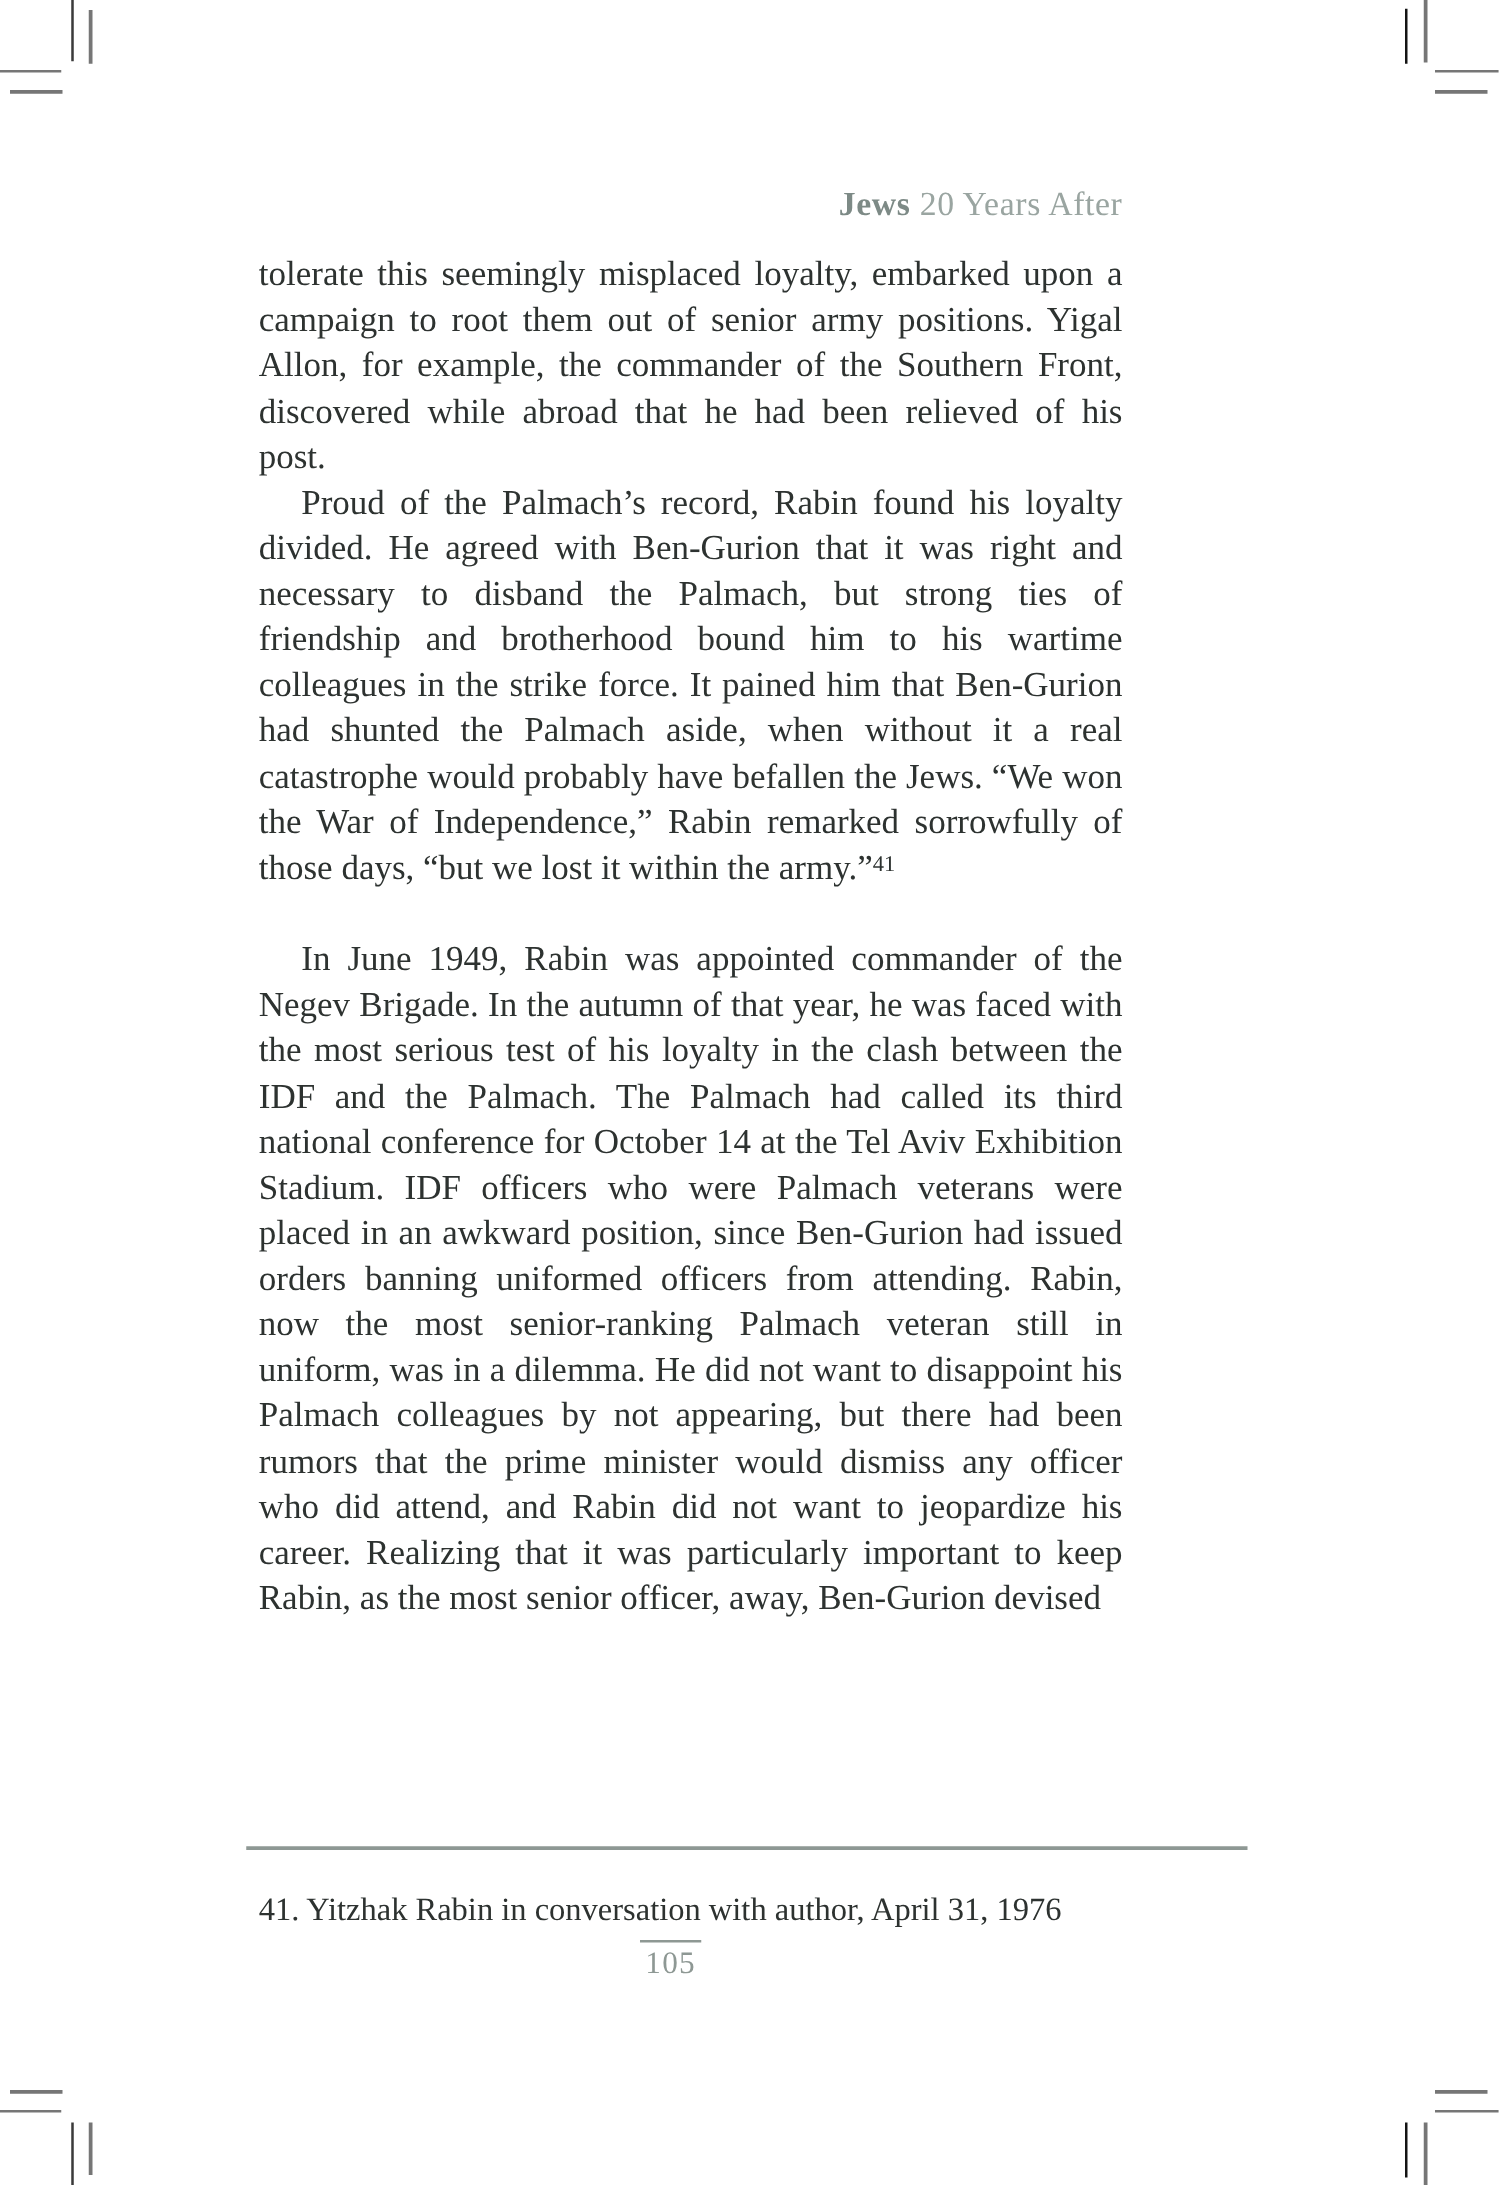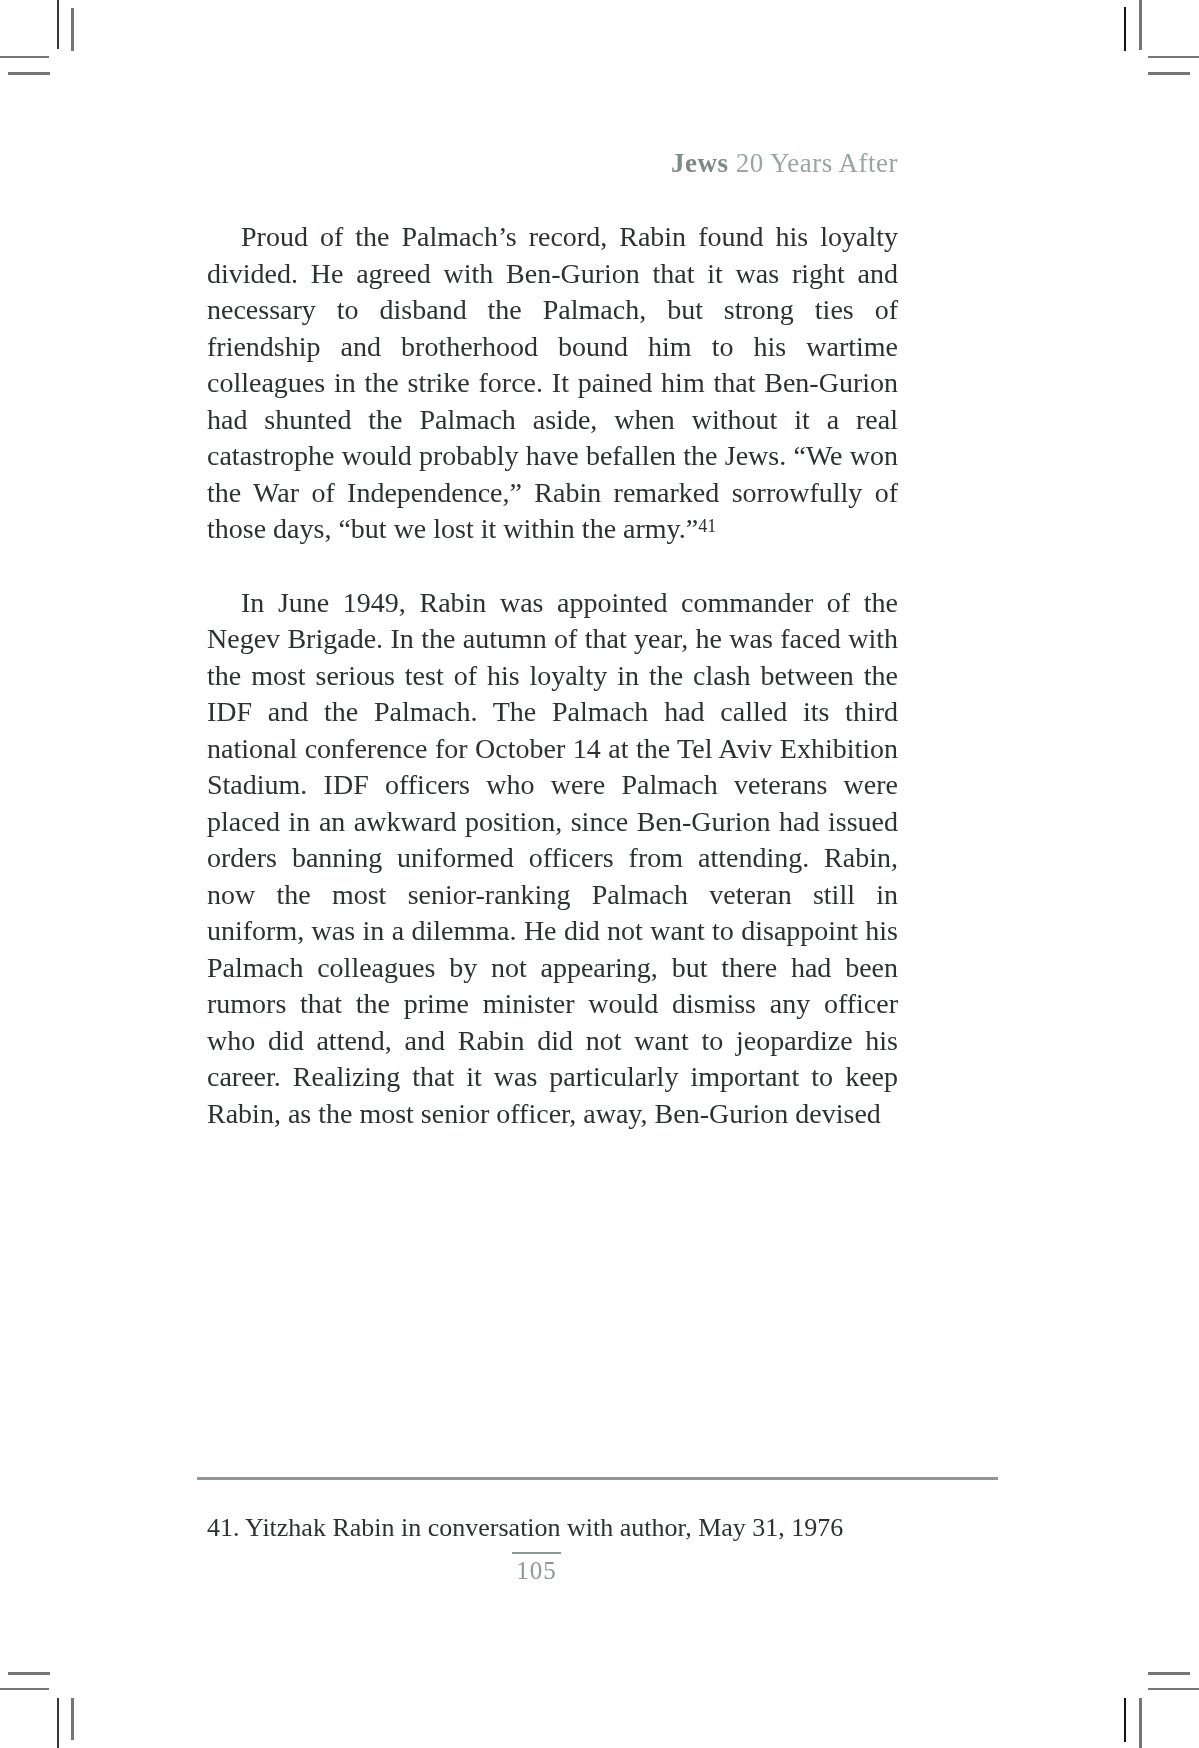--- a/index.html
+++ b/index.html
@@ -65,21 +65,21 @@
     position: absolute;
     left: 207px;
     top: 202px;
     width: 691px;
     color: #2d3230;
     font-size: 28px;
     line-height: 36.5px;
     text-align: justify;
   }
   .body-para { margin: 0; }
-  .body-para.indent { text-indent: 34px; margin-top: 17px; }
+  .body-para.indent { text-indent: 34px; }
   .body-para.gap-before { margin-top: 37px; }
   .fn-ref {
     font-size: 18px;
     line-height: 0;
     vertical-align: 6px;
   }
 
   .footnote-divider {
     position: absolute;
     left: 197px;
@@ -135,24 +135,25 @@
 <div class="mark      br-h1"></div>
 <div class="mark      br-h2"></div>
 <div class="mark black br-v1"></div>
 <div class="mark      br-v2"></div>
 
 <div class="running-header">
   <span class="book-word">Jews</span><span> 20 Years After</span>
 </div>
 
 <div class="text-column">
+  <p class="body-para"><span>tolerate this seemingly misplaced loyalty, embarked upon a campaign to root them out of senior army positions. Yigal Allon, for example, the commander of the Southern Front, discovered while abroad that he had been relieved of his post.</span></p>
 
   <p class="body-para indent"><span>Proud of the Palmach’s record, Rabin found his loyalty divided. He agreed with Ben-Gurion that it was right and necessary to disband the Palmach, but strong ties of friendship and brotherhood bound him to his wartime colleagues in the strike force. It pained him that Ben-Gurion had shunted the Palmach aside, when without it a real catastrophe would probably have befallen the Jews. “We won the War of Independence,” Rabin remarked sorrowfully of those days, “but we lost it within the army.”</span><sup class="fn-ref">41</sup></p>
 
   <p class="body-para indent gap-before"><span>In June 1949, Rabin was appointed commander of the Negev Brigade. In the autumn of that year, he was faced with the most serious test of his loyalty in the clash between the IDF and the Palmach. The Palmach had called its third national conference for October 14 at the Tel Aviv Exhibition Stadium. IDF officers who were Palmach veterans were placed in an awkward position, since Ben-Gurion had issued orders banning uniformed officers from attending. Rabin, now the most senior-ranking Palmach veteran still in uniform, was in a dilemma. He did not want to disappoint his Palmach colleagues by not appearing, but there had been rumors that the prime minister would dismiss any officer who did attend, and Rabin did not want to jeopardize his career. Realizing that it was particularly important to keep Rabin, as the most senior officer, away, Ben-Gurion devised</span></p>
 </div>
 
 <div class="footnote-divider"></div>
-<div class="footnote">41. Yitzhak Rabin in conversation with author, May 31, 1976</div>
+<div class="footnote">41. Yitzhak Rabin in conversation with author, April 31, 1976</div>
 
 <div class="page-footer">
   <span class="page-number">105</span>
 </div>
 
 </body></html>

